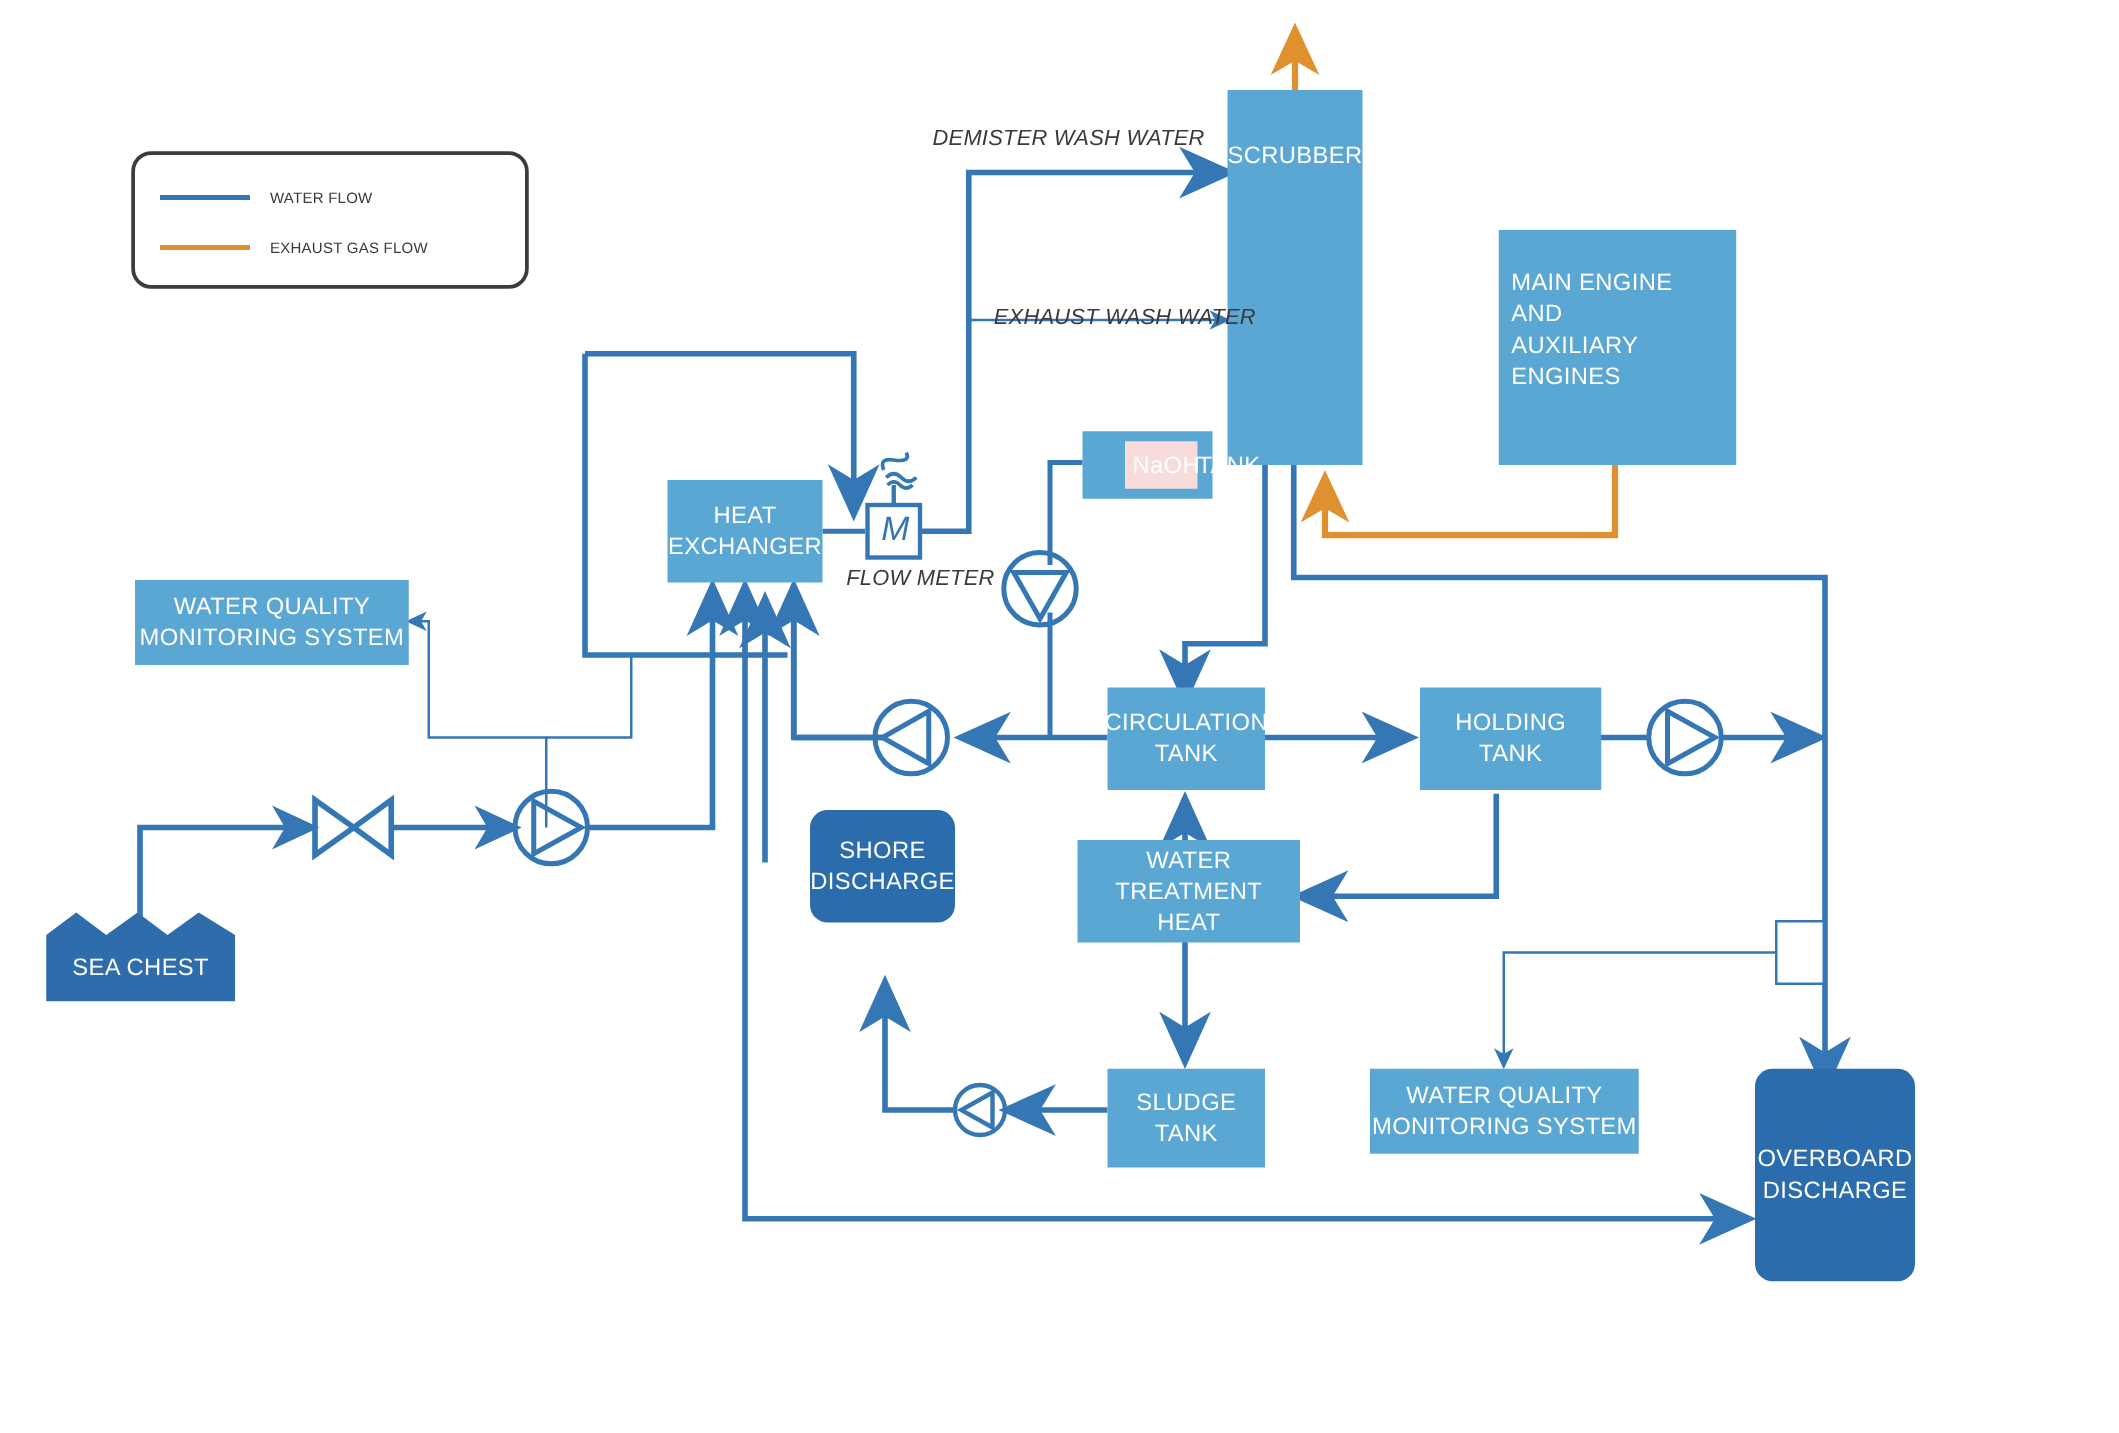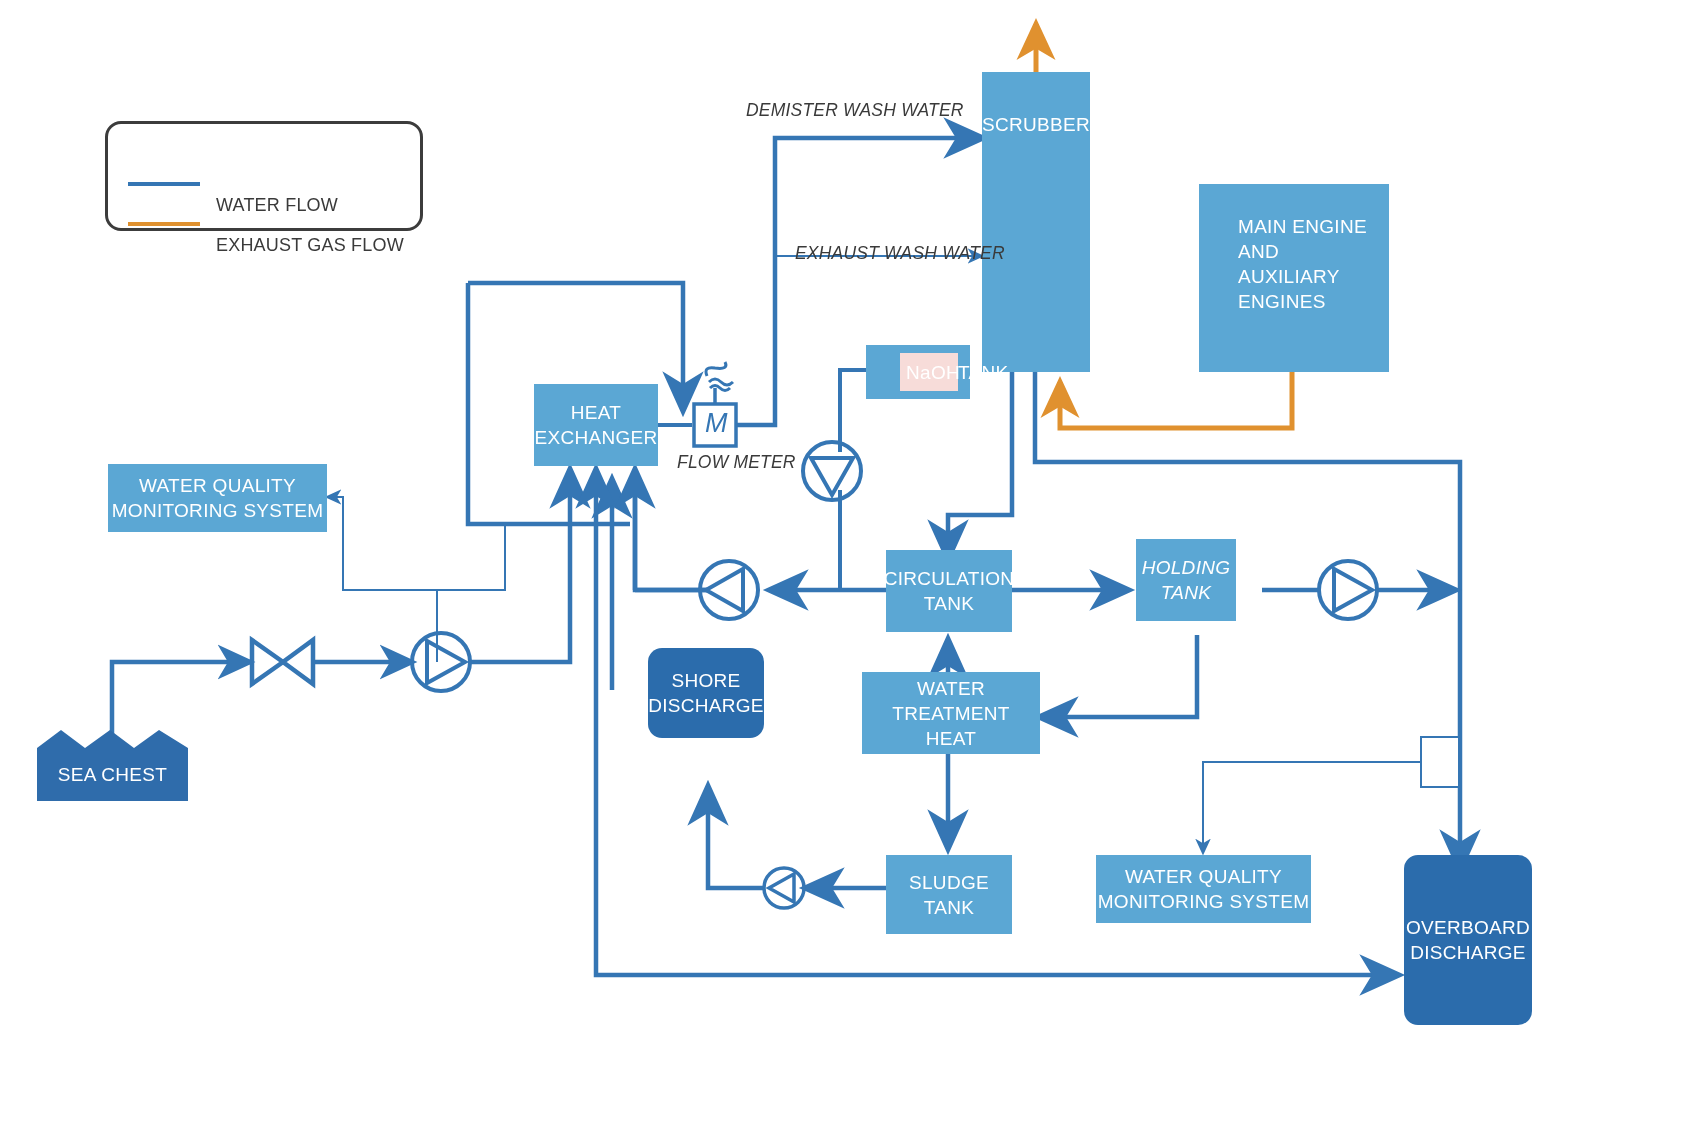--- a/index.html
+++ b/index.html
@@ -9,21 +9,21 @@
   .box{position:absolute;box-sizing:border-box;display:flex;align-items:center;justify-content:center;
        text-align:center;color:#ffffff;font-size:19px;line-height:25px;letter-spacing:.3px;white-space:pre-line;}
   .fill-light{background:#5ba7d4;}
   .fill-dark{background:#2b6cac;}
   .rounded{border-radius:14px;}
   .lbl{position:absolute;color:#3a3a3a;font-size:17.5px;letter-spacing:.2px;white-space:nowrap;font-style:italic;}
   .legend{position:absolute;left:105px;top:121px;width:318px;height:110px;border:3px solid #3c3c3c;
           border-radius:16px;background:#fff;box-sizing:border-box;}
   .legend-row{position:absolute;left:20px;display:flex;align-items:center;}
   .legend-swatch{width:72px;height:4px;margin-right:16px;}
-  .legend-txt{font-size:18px;color:#3a3a3a;letter-spacing:.2px;margin-top:44px;}
+  .legend-txt{font-size:12px;color:#3a3a3a;letter-spacing:.2px;}
   .me-text{position:absolute;color:#fff;font-size:19px;line-height:25px;text-align:left;white-space:pre-line;}
   .naoh-hl{position:absolute;background:#f7dcd9;}
   .naoh-txt{position:absolute;color:#fff;font-size:19px;white-space:nowrap;}
 </style>
 </head>
 <body>
 
 <div id="stage">
 
   <svg viewBox="0 0 1695 1146">
@@ -162,21 +162,21 @@
       <span class="legend-swatch" style="background:#e0912f;"></span>
       <span class="legend-txt">EXHAUST GAS FLOW</span>
     </div>
   </div>
 
   <div class="box fill-light" style="left:982px;top:72px;width:108px;height:300px;align-items:flex-start;padding-top:40px;">
     <span>SCRUBBER</span>
   </div>
 
   <div class="box fill-light" style="left:1199px;top:184px;width:190px;height:188px;">
-    <span class="me-text" style="left:10px;top:30px;margin-left:29px;">MAIN ENGINE
+    <span class="me-text" style="left:10px;top:30px;">MAIN ENGINE
 AND
 AUXILIARY  ENGINES</span>
   </div>
 
   <div class="box fill-light" style="left:866px;top:345px;width:104px;height:54px;">
     <span class="naoh-hl" style="left:34px;top:8px;width:58px;height:38px;"></span>
     <span class="naoh-txt" style="left:40px;top:15px;">NaOH</span>
     <span class="naoh-txt" style="left:92px;top:15px;color:#ffffff;">TANK</span>
   </div>
 
@@ -192,21 +192,21 @@
 
   <div class="box" style="left:37px;top:748px;width:151px;height:53px;background:transparent;">
     <span>SEA CHEST</span>
   </div>
 
   <div class="box fill-light" style="left:886px;top:550px;width:126px;height:82px;">
     <span>CIRCULATION
 TANK</span>
   </div>
 
-  <div class="box fill-light" style="left:1136px;top:539px;width:100px;height:82px;font-style:italic;">
+  <div class="box fill-light" style="left:1136px;top:550px;width:145px;height:82px;">
     <span>HOLDING
 TANK</span>
   </div>
 
   <div class="box fill-light" style="left:862px;top:672px;width:178px;height:82px;">
     <span>WATER TREATMENT
 HEAT</span>
   </div>
 
   <div class="box fill-dark rounded" style="left:648px;top:648px;width:116px;height:90px;">

